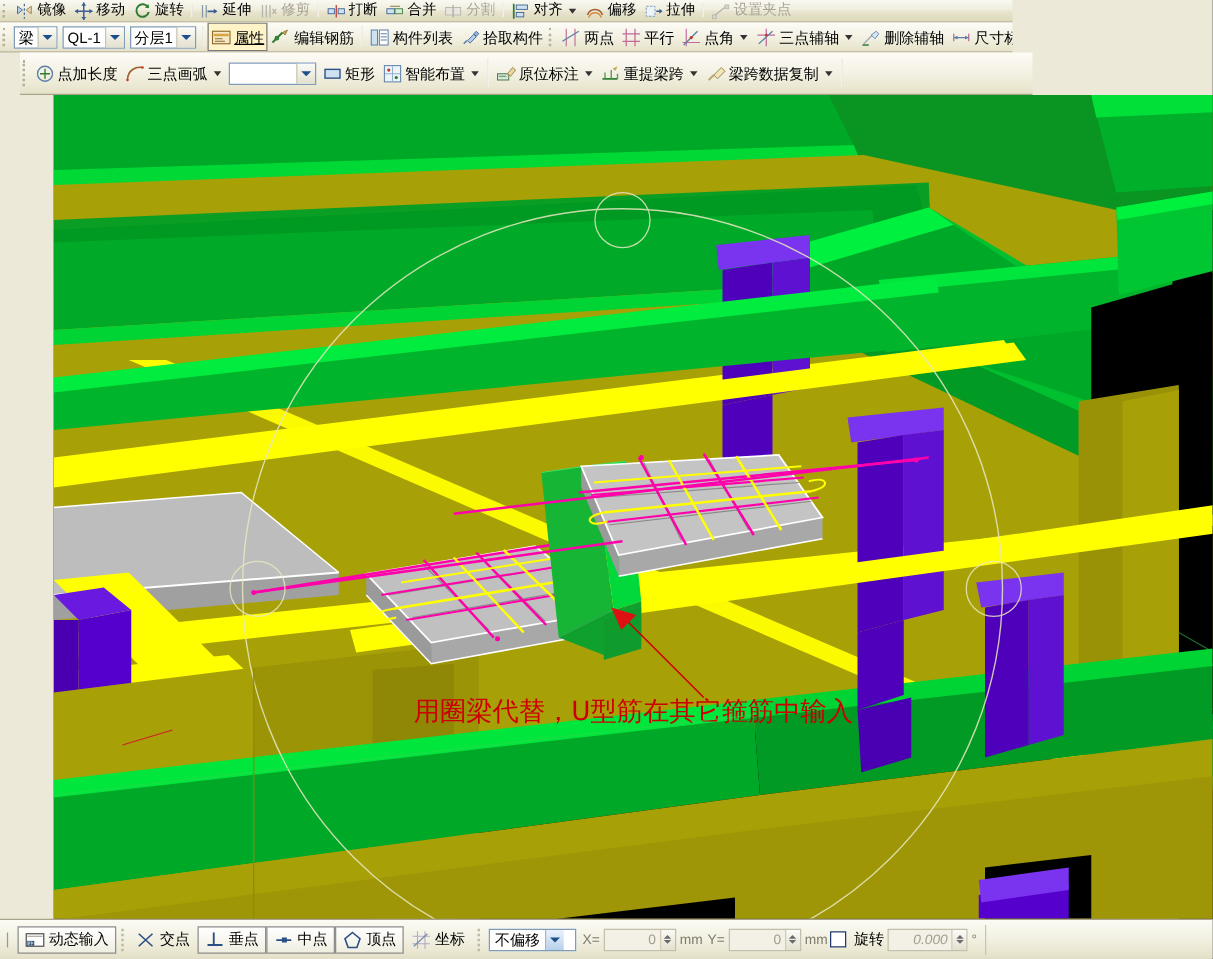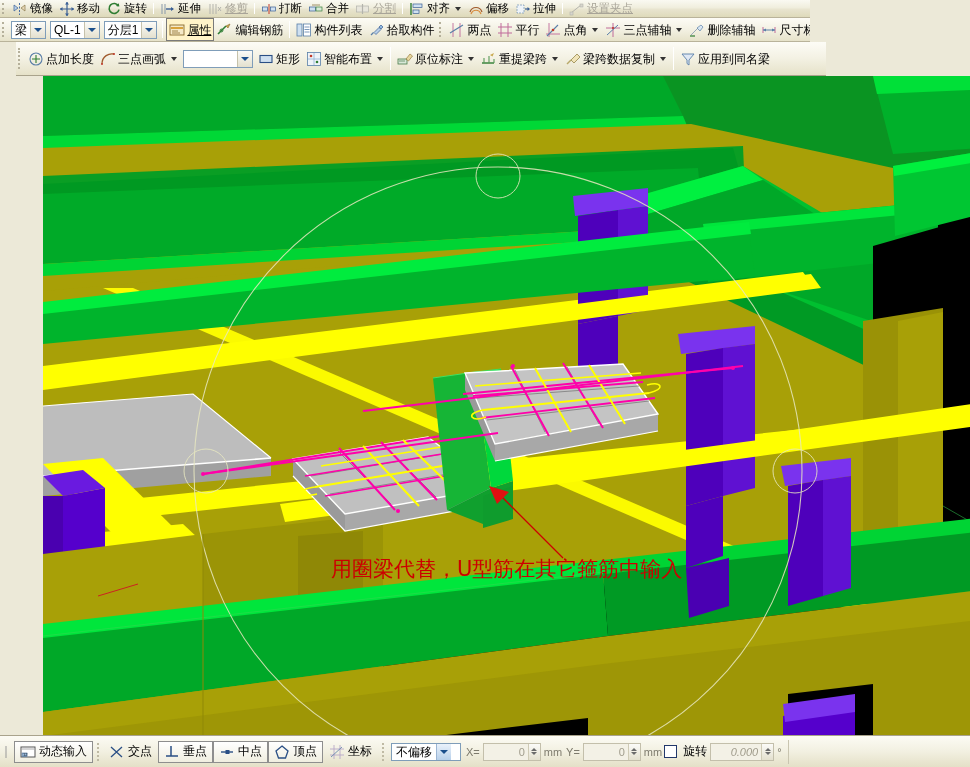--- a/index.html
+++ b/index.html
@@ -25,21 +25,21 @@
   #toolbar-second { top: 42px; height: 34px;
     background: linear-gradient(to bottom,#fdfcf6 0%,#f3f1e3 50%,#e6e2c9 100%);
     border-bottom: 1px solid #a9a38c; margin-left: 16px; }
 
   .tb-item {
     display: inline-flex; align-items: center; gap: 2px;
     padding: 1px 3px; height: 100%;
     font-size: 12px; color: #000; cursor: default;
   }
   #toolbar-top .tb-item { font-size: 11.5px; padding: 0 3px; }
-  .tb-item.disabled { color: #a8a498; text-decoration: underline; }
+  .tb-item.disabled { color: #a8a498; }
   .tb-item.pressed {
     background: #fff3c8; border: 1px solid #7a7a7a; padding: 0px 2px; text-decoration: underline;
   }
   .tb-label { font-size: 12px; line-height: 1; }
   #toolbar-top .tb-label { font-size: 11.5px; }
   .sep {
     width: 1px; height: 70%; margin: 0 3px;
     background: #bdb8a0; border-right: 1px solid #fff;
     flex: 0 0 auto;
   }
@@ -516,28 +516,20 @@
         <path d="M6 9l6-6 3 3-6 6z" fill="#f0e4b8" stroke="#8a7a3a" stroke-width=".7"></path>
       </svg>
         </span>
       <span class="tb-label">梁跨数据复制</span>
       <span class="caret"></span>
     </div>
 
     <div class="sep"></div>
 
 
-    <div class="tb-item">
-      <span class="ico">
-          <svg width="16" height="16" viewBox="0 0 16 16">
-        <path d="M2 3h12l-5 6v5l-2-1.5V9z" fill="#dfe8f4" stroke="#5a7fa8" stroke-width=".9"></path>
-      </svg>
-        </span>
-      <span class="tb-label">应用到同名梁</span>
-    </div>
   </div>
 
   <div id="view3d">
     <svg width="970" height="659" viewBox="0 0 970 659">
       <defs>
         <clipPath id="vp">
             <rect x="0" y="0" width="970" height="659"></rect>
           </clipPath>
       </defs>
       <g clip-path="url(#vp)">

